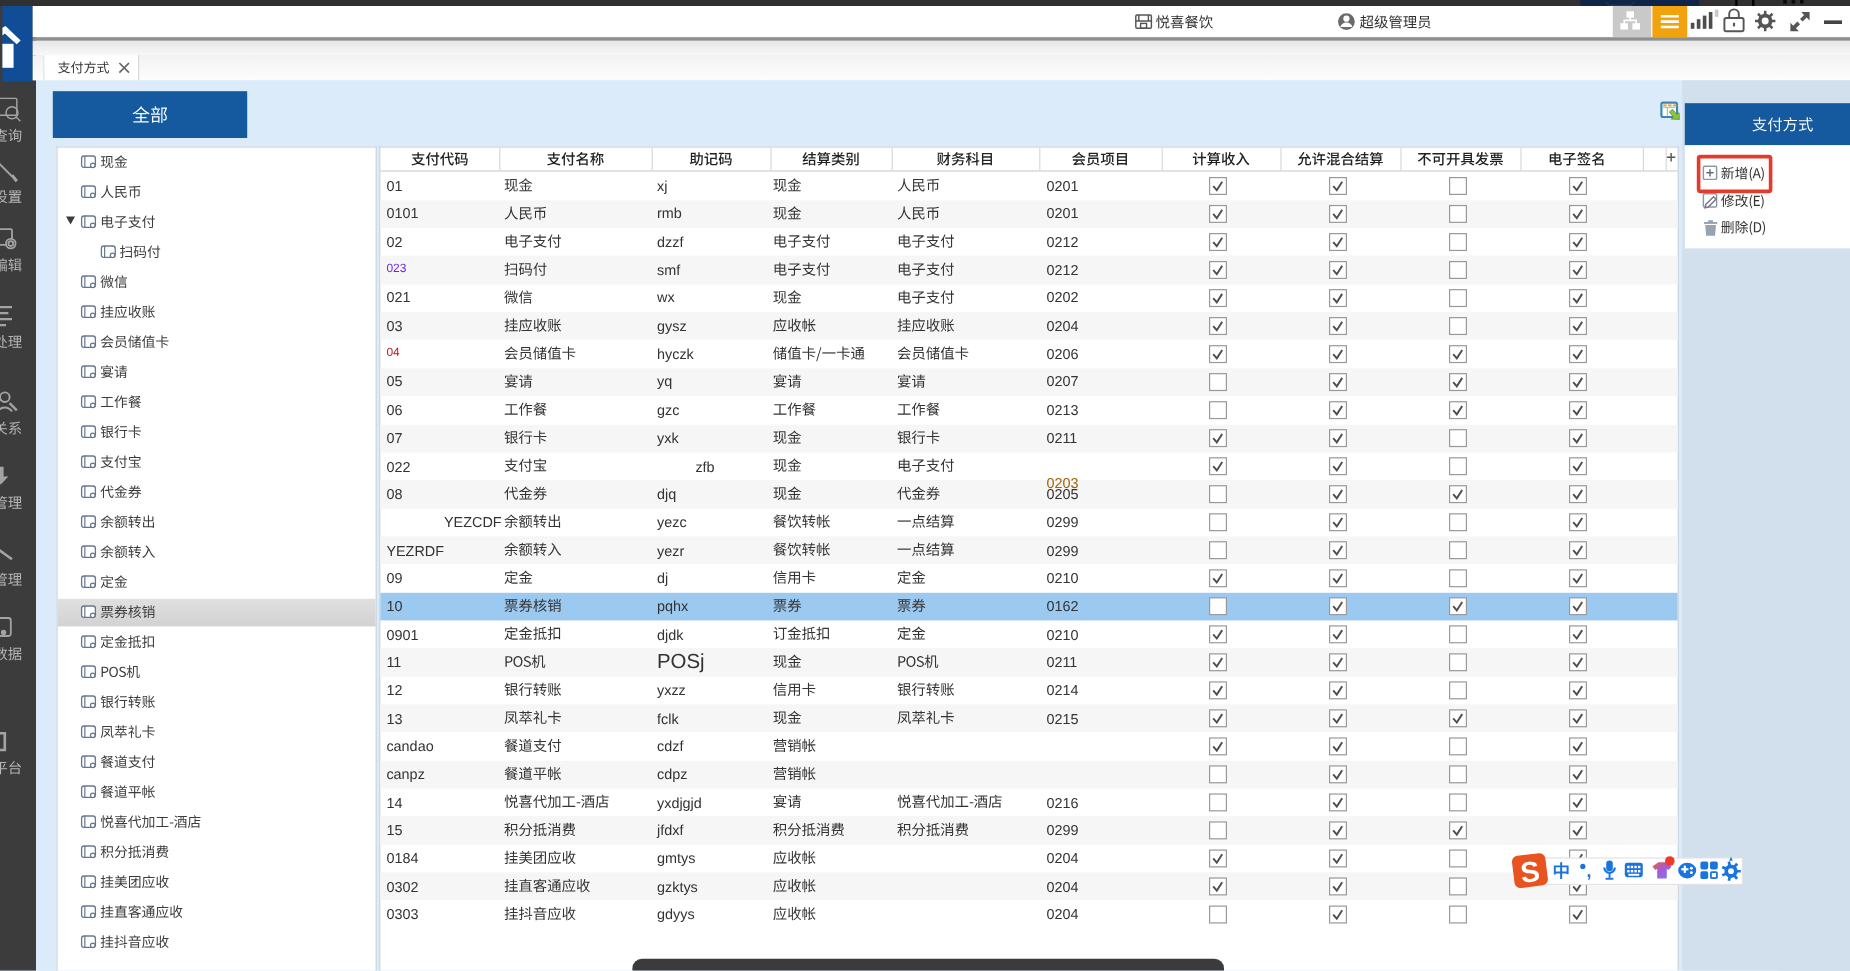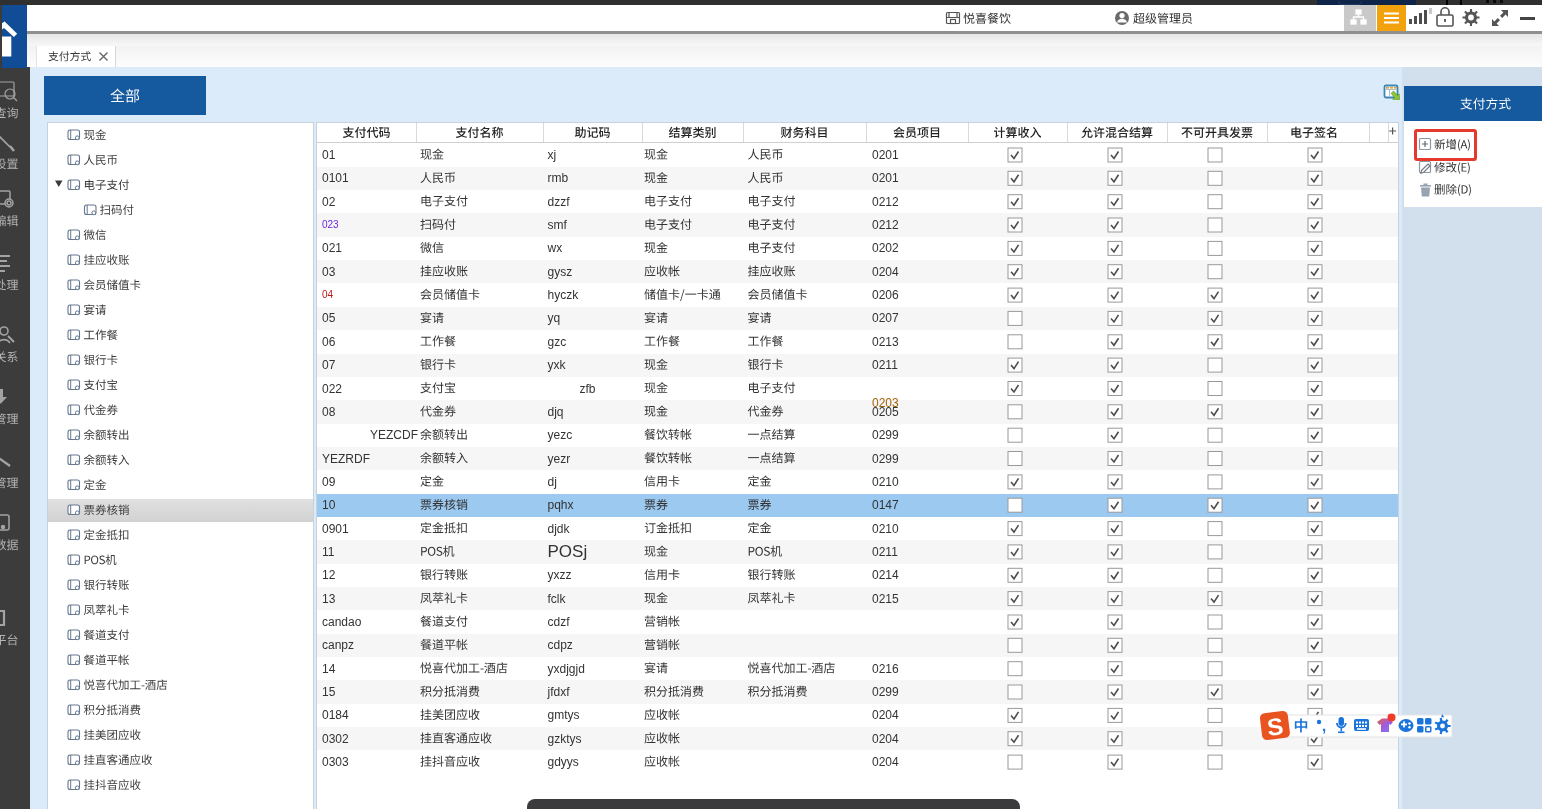--- a/index.html
+++ b/index.html
@@ -96,21 +96,21 @@
 <div style="left:547.5px;top:423.2px;font-size:12.0px;color:#333;line-height:24px;">yezc</div>
 <div style="left:872.0px;top:423.2px;font-size:12.0px;color:#333;line-height:24px;">0299</div>
 <div style="left:322.0px;top:446.5px;font-size:12.0px;color:#333;line-height:24px;">YEZRDF</div>
 <div style="left:547.5px;top:446.5px;font-size:12.0px;color:#333;line-height:24px;">yezr</div>
 <div style="left:872.0px;top:446.5px;font-size:12.0px;color:#333;line-height:24px;">0299</div>
 <div style="left:322.0px;top:469.9px;font-size:12.0px;color:#333;line-height:24px;">09</div>
 <div style="left:547.5px;top:469.9px;font-size:12.0px;color:#333;line-height:24px;">dj</div>
 <div style="left:872.0px;top:469.9px;font-size:12.0px;color:#333;line-height:24px;">0210</div>
 <div style="left:322.0px;top:493.2px;font-size:12.0px;color:#333;line-height:24px;">10</div>
 <div style="left:547.5px;top:493.2px;font-size:12.0px;color:#333;line-height:24px;">pqhx</div>
-<div style="left:872.0px;top:493.2px;font-size:12.0px;color:#333;line-height:24px;">0147</div>
+<div style="left:872.0px;top:493.2px;font-size:12.0px;color:#333;line-height:24px;">0162</div>
 <div style="left:322.0px;top:516.6px;font-size:12.0px;color:#333;line-height:24px;">0901</div>
 <div style="left:547.5px;top:516.6px;font-size:12.0px;color:#333;line-height:24px;">djdk</div>
 <div style="left:872.0px;top:516.6px;font-size:12.0px;color:#333;line-height:24px;">0210</div>
 <div style="left:322.0px;top:539.9px;font-size:12.0px;color:#333;line-height:24px;">11</div>
 <div style="left:547.5px;top:539.9px;font-size:17px;color:#333;line-height:24px;">POSj</div>
 <div style="left:872.0px;top:539.9px;font-size:12.0px;color:#333;line-height:24px;">0211</div>
 <div style="left:322.0px;top:563.3px;font-size:12.0px;color:#333;line-height:24px;">12</div>
 <div style="left:547.5px;top:563.3px;font-size:12.0px;color:#333;line-height:24px;">yxzz</div>
 <div style="left:872.0px;top:563.3px;font-size:12.0px;color:#333;line-height:24px;">0214</div>
 <div style="left:322.0px;top:586.6px;font-size:12.0px;color:#333;line-height:24px;">13</div>

